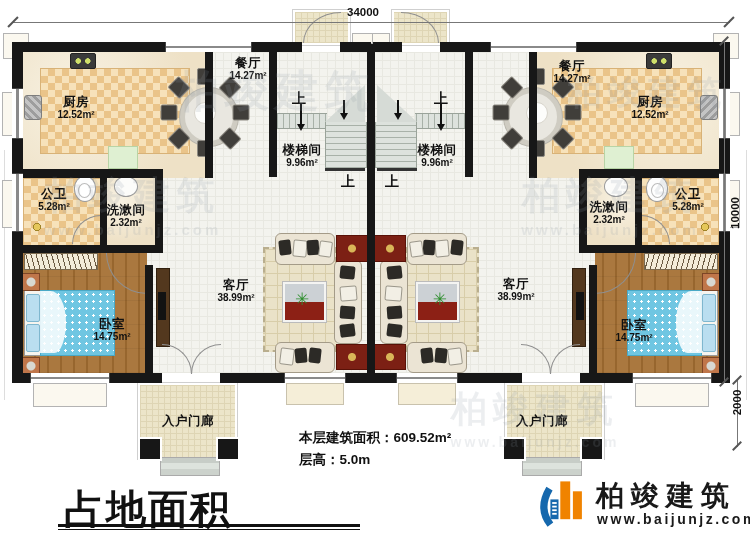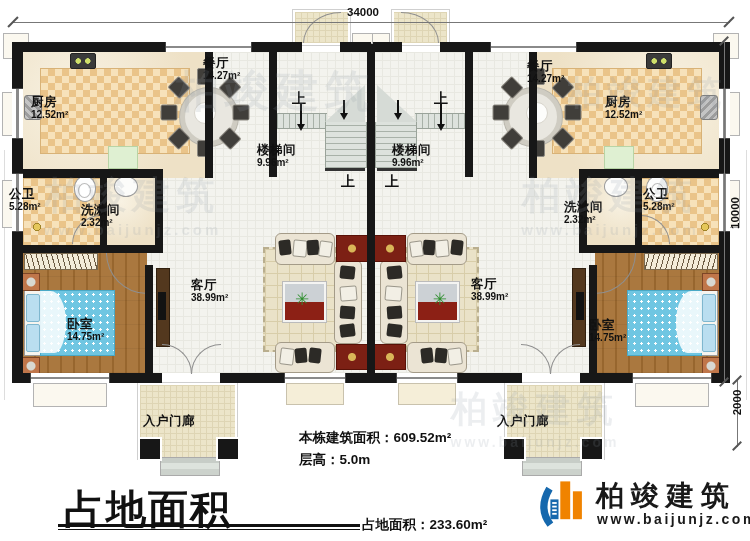--- a/index.html
+++ b/index.html
@@ -52,21 +52,21 @@
   .mattress{background-image:radial-gradient(#ffffff 1px,transparent 1.3px);background-size:7px 7px;background-color:#6fc6e2;border:1.5px solid #4aa9c6;}
   .sheet{background:#ffffff;opacity:.85;border-radius:0 60% 45% 0/0 50% 50% 0;}
   .tvcab{background:#53381e;border:1px solid #31200f;}
   .tv{background:#121212;}
   .stove{background:radial-gradient(circle at 30% 50%,#cfe06a 0 2.5px,transparent 3px),radial-gradient(circle at 70% 50%,#cfe06a 0 2.5px,transparent 3px),#3a3a3a;border:1px solid #222;border-radius:2px;}
   .ksink{background:repeating-linear-gradient(45deg,#c4c4c4 0 3px,#9d9d9d 3px 6px);border:1px solid #7d7d7d;border-radius:3px;}
   .greenmat{background:#dff0d2;border:1px solid #b8d4a6;}
   
   .mirrored{transform:scaleX(-1);transform-origin:371px 50%;}
   
-  .rlabel{position:absolute;width:90px;z-index:60;}
+  .rlabel{position:absolute;width:90px;text-align:center;z-index:60;}
   .rname{font-size:12.5px;font-weight:bold;line-height:13px;letter-spacing:.5px;}
   .rarea{font-size:10px;font-weight:bold;line-height:12px;}
   .up{position:absolute;font-size:14px;font-weight:bold;z-index:60;}
   
   .dimline{background:#777;z-index:55;}
   .tick{background:#555;transform:rotate(-45deg);z-index:56;}
   .dimtext{font-size:11.5px;font-weight:bold;z-index:56;text-align:center;}
   .rot{transform:rotate(-90deg);}
   
   .wm{position:absolute;color:#8e99a5;opacity:.16;z-index:70;pointer-events:none;text-align:center;font-weight:bold;}
@@ -410,25 +410,23 @@
     </div>
   <div class="wm" style="left:420px;top:385px;width:230px;">
     <div class="l1" style="font-size:36px;">柏竣建筑</div>
     <div class="l2" style="font-size:14px;">www.baijunjz.com</div>
     </div>
 
   <div class="a bigtitle" style="left:64px;top:482px;">占地面积</div>
   <div class="a" style="left:58px;top:524px;width:302px;height:3px;background:#111;z-index:80;"></div>
   <div class="a" style="left:58px;top:529px;width:302px;height:1px;background:#111;z-index:80;"></div>
   <div class="a stat" style="left:299px;top:429px;">
-    <span>本栋建筑面积：</span><span>609.52m²</span></div>
+    <span>本层建筑面积：</span><span>609.52m²</span></div>
   <div class="a stat" style="left:299px;top:451px;">
     <span>层高：</span><span>5.0m</span></div>
-  <div class="a stat" style="left:362px;top:516px;">
-    <span>占地面积：</span><span>233.60m²</span></div>
 
   <div class="a" style="left:536px;top:476px;width:54px;height:54px;z-index:80;">
     <svg width="54" height="54" viewBox="0 0 60 60" xmlns="http://www.w3.org/2000/svg">
       <path d="M16 54 Q2 36 15 14" stroke="#1668ad" stroke-width="8" fill="none"></path>
       <rect x="27" y="6" width="11" height="42" fill="#f08300"></rect>
       <rect x="41" y="17" width="10" height="31" fill="#f08300"></rect>
       <rect x="16" y="26" width="9" height="22" fill="#1668ad"></rect>
       <rect x="18" y="29" width="5" height="2" fill="#fff"></rect>
         <rect x="18" y="33" width="5" height="2" fill="#fff"></rect>
       <rect x="18" y="37" width="5" height="2" fill="#fff"></rect>

